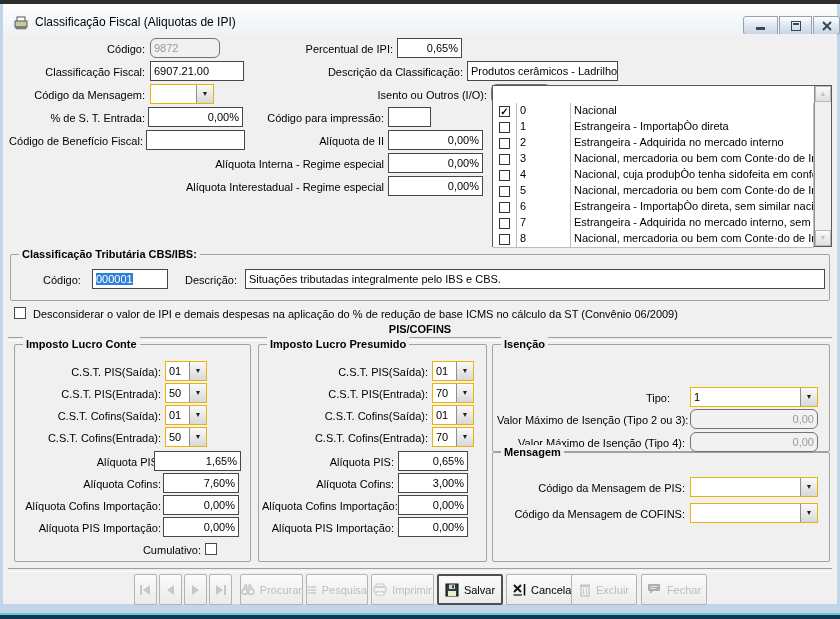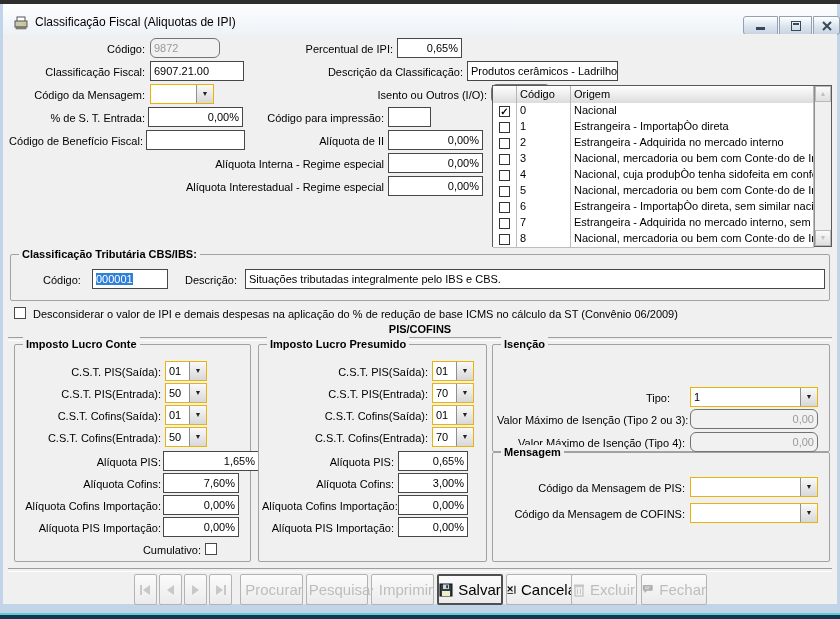--- a/index.html
+++ b/index.html
@@ -78,21 +78,21 @@
     font-size:10px;line-height:9px;text-align:center;font-weight:bold;}
   #grid-scroll{position:absolute;right:0;top:0;width:17px;height:160px;
     background:#f0f0f0;border-left:1px solid #8f8f8f;box-sizing:border-box;}
   .sb-arrow{position:absolute;left:0;width:16px;height:16px;background:linear-gradient(#fafafa,#dfdfdf);
     border:1px solid #b9b9b9;box-sizing:border-box;font-size:7px;line-height:14px;
     text-align:center;color:#b9c3cd;}
   
   .btn{
     position:absolute;top:574px;height:31px;box-sizing:border-box;
     background:linear-gradient(#fbfbfb,#ebebeb);border:1px solid #b3b3b3;border-radius:2px;
-    display:flex;align-items:center;justify-content:center;gap:5px;font-size:15px;
+    display:flex;align-items:center;justify-content:center;gap:5px;font-size:11px;
   }
   .btn.disabled{color:#bdbdbd;}
   .btn.default{border:2px solid #4f4f4f;}
   .navbtn{width:23px;}
   .sel{background:#2f80d9;color:#fff;}
   svg{display:block;}
 </style>
 </head>
 <body>
 
@@ -165,25 +165,20 @@
 <div class="lbl" style="left:240px;top:134px;width:144px">Alíquota de II</div>
 <div class="field num" style="left:388px;top:130px;width:95px">0,00%</div>
 
 <div class="lbl" style="left:180px;top:157px;width:204px">Alíquota Interna - Regime especial</div>
 <div class="field num" style="left:388px;top:153px;width:95px">0,00%</div>
 
 <div class="lbl" style="left:180px;top:180px;width:204px">Alíquota Interestadual - Regime especial</div>
 <div class="field num" style="left:388px;top:176px;width:95px">0,00%</div>
 
 <div id="origem-grid">
-  <div id="grid-header">
-    <div class="gh gh0"></div>
-    <div class="gh gh1">Código</div>
-    <div class="gh gh2">Origem</div>
-  </div>
 
   <div class="grow" style="top:17px">
     <div class="gc gc0">
         <span class="gcb">✓</span>
       </div>
     <div class="gc gc1">0</div>
     <div class="gc gc2">Nacional</div>
   </div>
   <div class="grow" style="top:33px">
     <div class="gc gc0">
@@ -280,21 +275,21 @@
 <div class="dd" style="left:165px;top:405px;width:42px">
     <span class="dd-val">01</span>
     <span class="dd-btn">▼</span>
   </div>
 <div class="lbl" style="left:16px;top:431px;width:145px">C.S.T. Cofins(Entrada):</div>
 <div class="dd" style="left:165px;top:427px;width:42px">
     <span class="dd-val">50</span>
     <span class="dd-btn">▼</span>
   </div>
 <div class="lbl" style="left:16px;top:455px;width:145px">Alíquota PIS:</div>
-<div class="field num" style="left:163px;top:451px;width:96px">1,65%</div>
+<div class="field num" style="left:154px;top:451px;width:87px">1,65%</div>
 <div class="lbl" style="left:16px;top:477px;width:145px">Alíquota Cofins:</div>
 <div class="field num" style="left:163px;top:473px;width:76px">7,60%</div>
 <div class="lbl" style="left:16px;top:499px;width:145px">Alíquota Cofins Importação:</div>
 <div class="field num" style="left:163px;top:495px;width:76px">0,00%</div>
 <div class="lbl" style="left:16px;top:521px;width:145px">Alíquota PIS Importação:</div>
 <div class="field num" style="left:163px;top:517px;width:76px">0,00%</div>
 <div class="lbl" style="left:56px;top:543px;width:145px">Cumulativo:</div>
 <span class="cb" style="left:205px;top:543px"></span>
 
 <div class="group" style="left:258px;top:344px;width:229px;height:218px">

